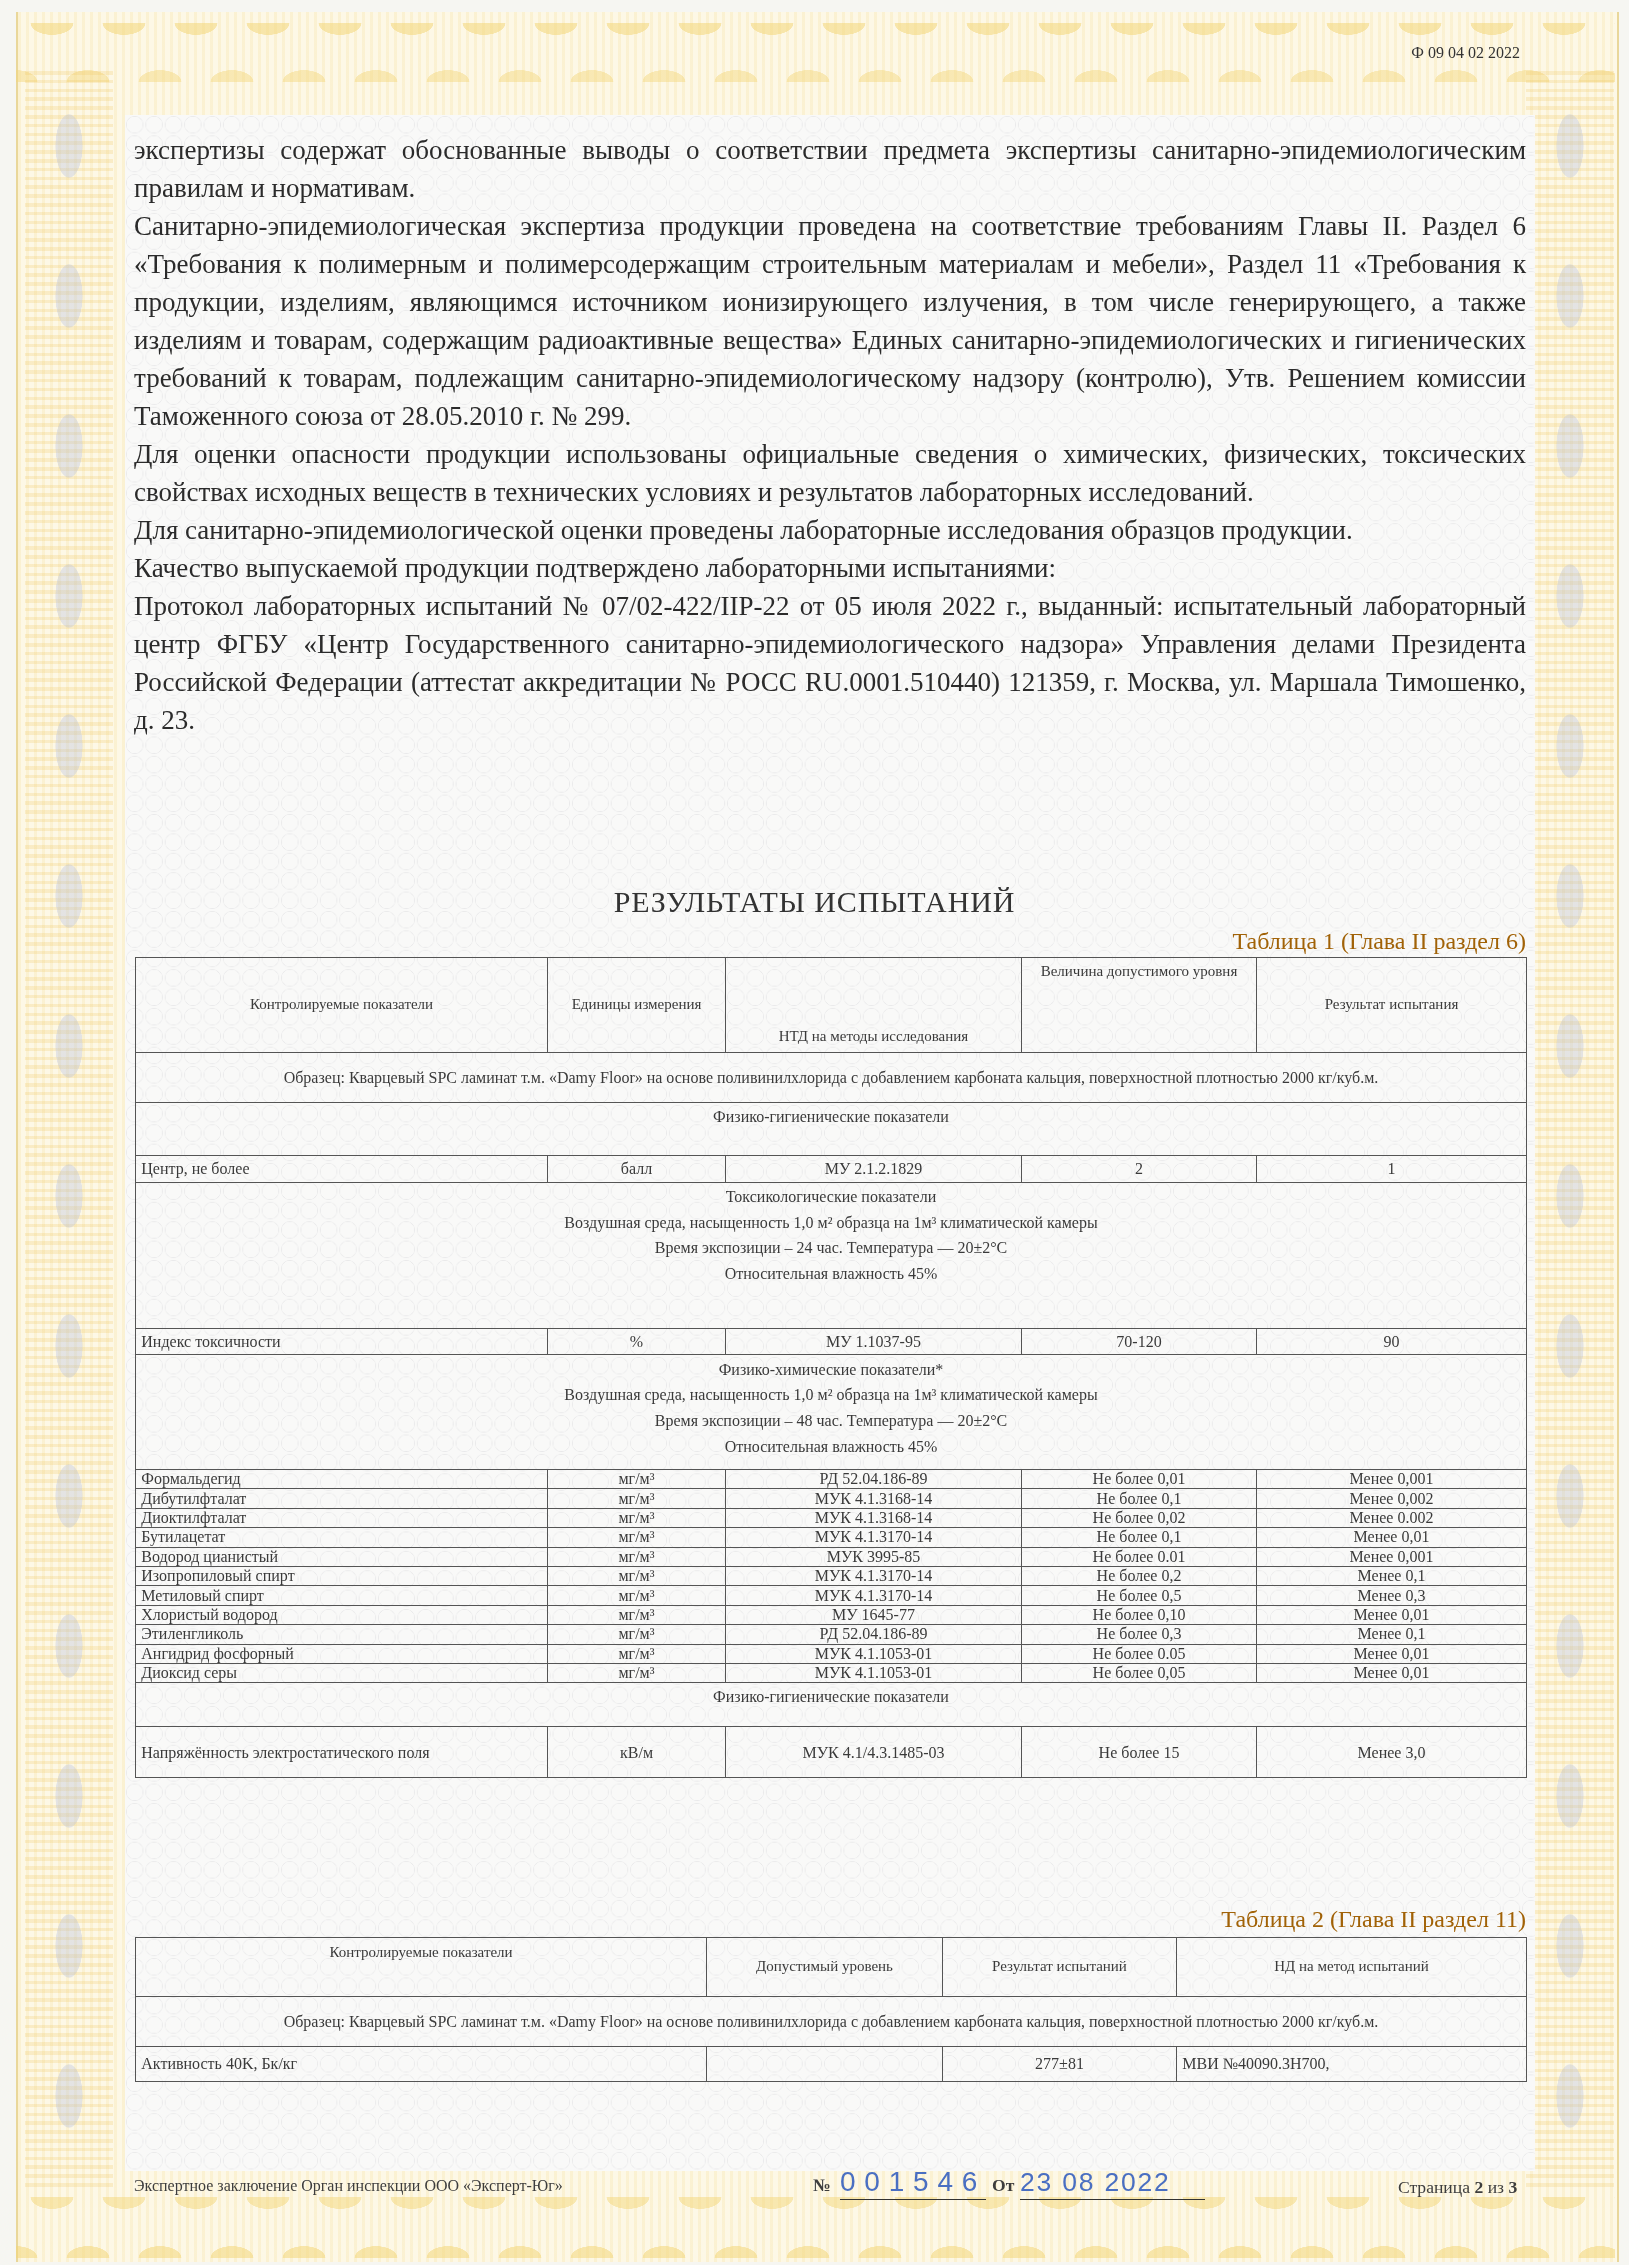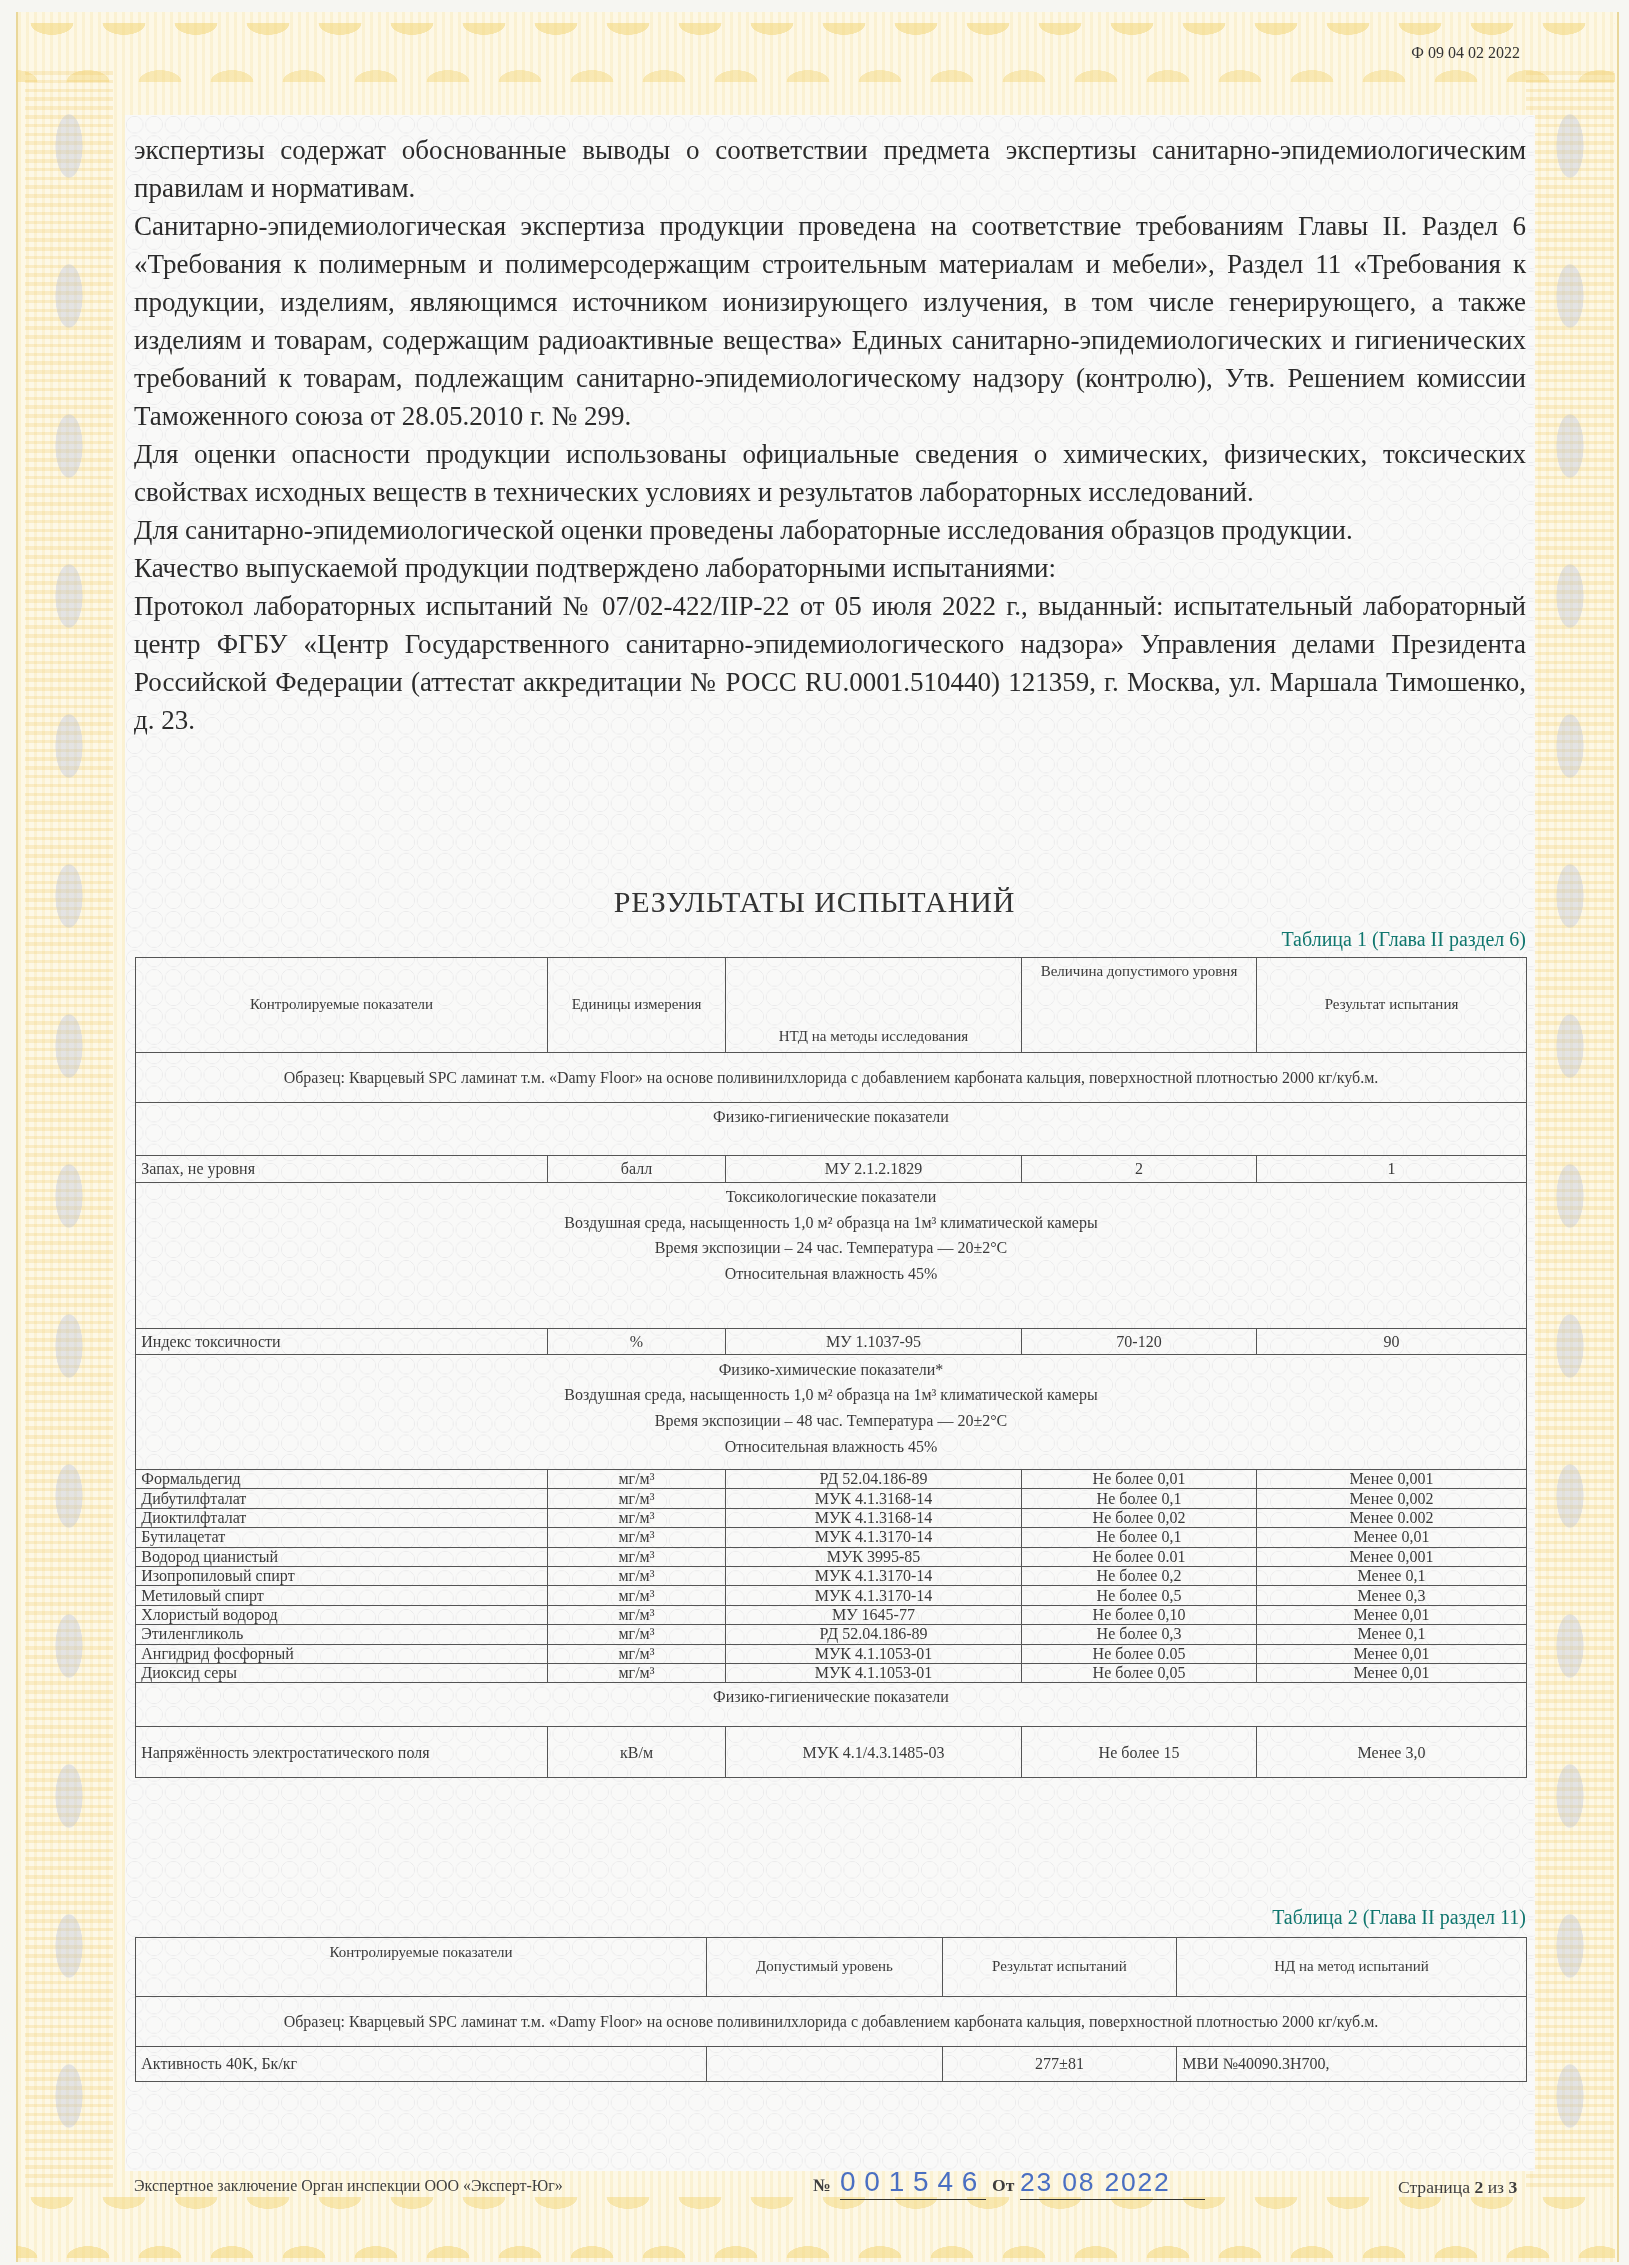--- a/index.html
+++ b/index.html
@@ -49,21 +49,21 @@
   .body-text {
     position:absolute; left:134px; top:131px; width:1392px;
     font-size:27px; line-height:38px; text-align:justify; color:#2b2b2b;
   }
   .body-text p { margin:0; }
   .section-title {
     position:absolute; left:0; width:1629px; top:885px; text-align:center;
     font-size:30px; letter-spacing:0.9px; color:#333;
   }
   .table-caption {
-    position:absolute; right:103px; font-size:20px; color:#0f766e;
+    position:absolute; right:103px; font-size:24px; color:#a16207;
   }
   table.results {
     position:absolute; left:135px; width:1391px;
     border-collapse:collapse; table-layout:fixed;
     font-size:16px; color:#3a3a3a;
   }
   table.results td, table.results th {
     border:1.8px solid #555; padding:0 5.3px; font-weight:normal;
     vertical-align:middle; line-height:19.4px;
   }
@@ -134,21 +134,21 @@
     <th class="c hdr" style="vertical-align:top;padding-top:3.5px">Величина допустимого уровня</th>
     <th class="c hdr">Результат испытания</th>
   </tr>
   <tr style="height:50px">
     <td colspan="5" class="span-row">Образец: Кварцевый SPC ламинат т.м. «Damy Floor» на основе поливинилхлорида с добавлением карбоната кальция, поверхностной плотностью 2000 кг/куб.м.</td>
   </tr>
   <tr style="height:53px">
     <td colspan="5" class="span-row" style="vertical-align:top;padding-top:3.5px">Физико-гигиенические показатели</td>
   </tr>
   <tr style="height:26.5px">
-    <td class="l">Запах, не уровня</td>
+    <td class="l">Центр, не более</td>
     <td class="c">балл</td>
     <td class="c">МУ 2.1.2.1829</td>
     <td class="c">2</td>
     <td class="c">1</td>
   </tr>
   <tr style="height:146px">
     <td colspan="5" class="span-row" style="vertical-align:top;padding-top:1.8px;line-height:25.6px">
       <div>Токсикологические показатели</div>
       <div>Воздушная среда, насыщенность 1,0 м² образца на 1м³ климатической камеры</div>
       <div>Время экспозиции – 24 час. Температура — 20±2°С</div>

